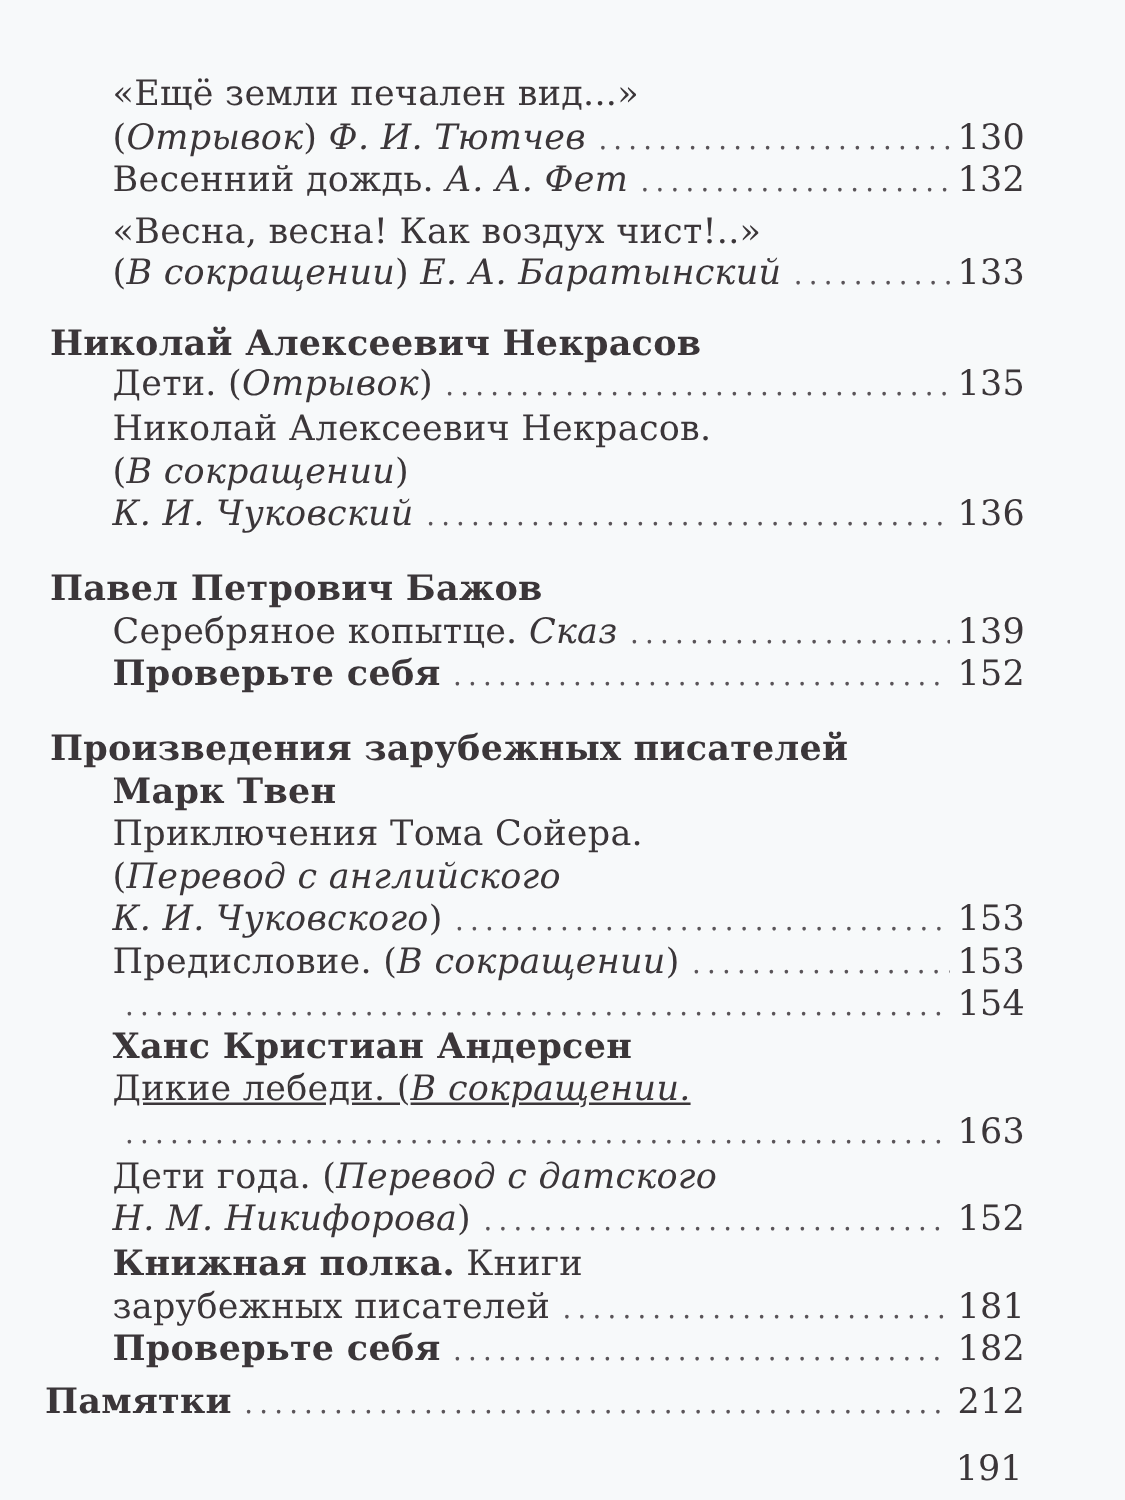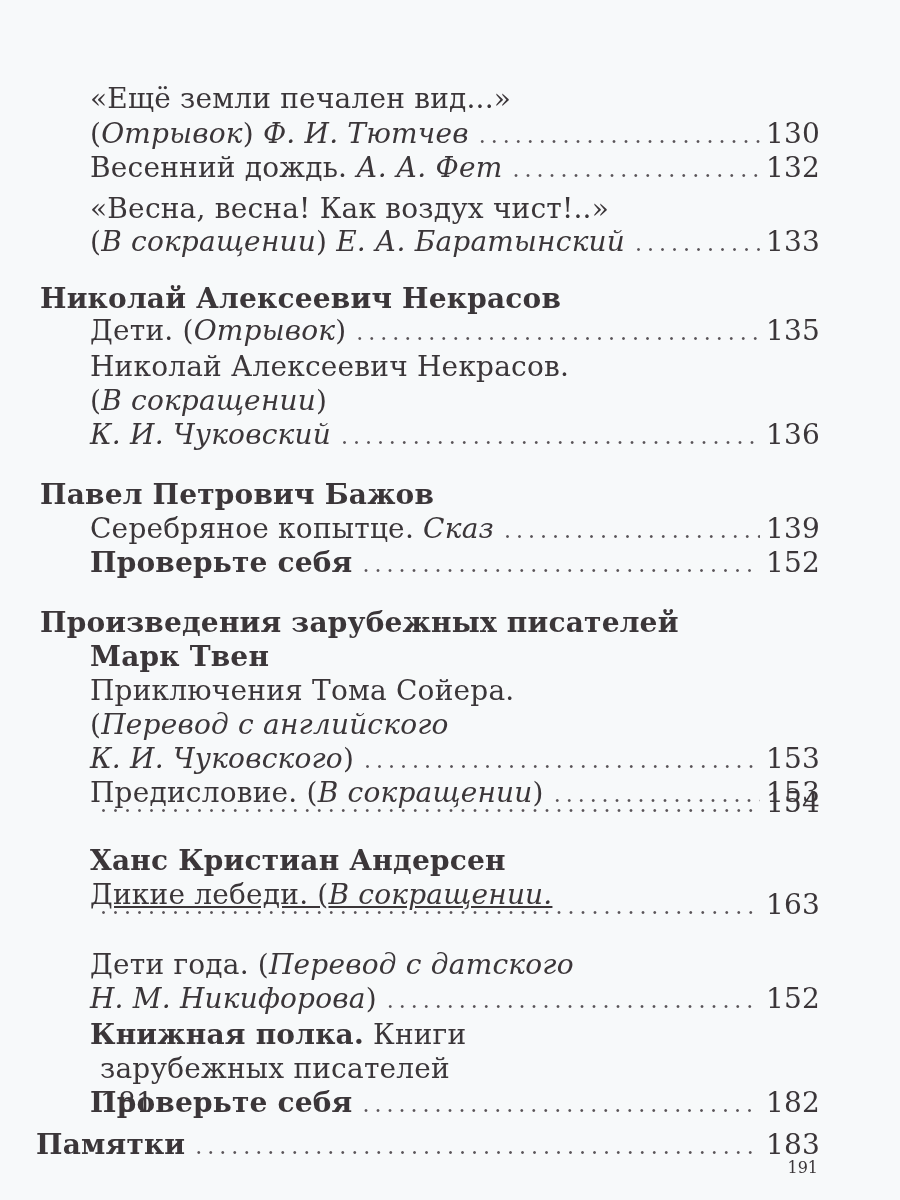--- a/index.html
+++ b/index.html
@@ -12,35 +12,35 @@
     .page { position: relative; width: 900px; height: 1200px; }
     .toc { position: absolute; left: 0; top: 0; width: 900px; }
     .line {
       position: absolute;
       height: 34px;
       display: flex; align-items: baseline;
       font-size: 28px; line-height: 34px;
       white-space: nowrap;
       letter-spacing: 0.2px;
     }
-    .line .txt { flex: 0 0 auto; margin-top: 24px; }
+    .line .txt { flex: 0 0 auto; }
     .line .dots {
       flex: 1 1 auto; overflow: hidden; margin: 0 6px 0 10px;
       color: #5a5458; letter-spacing: 3px; font-size: 22px;
     }
     .line .dots::before {
       content: ". . . . . . . . . . . . . . . . . . . . . . . . . . . . . . . . . . . . . . . . . . . . . . . . . . . . . . . . . . . . . . . . . . . . . . . .";
       letter-spacing: -1px;
     }
     .line .pg { flex: 0 0 auto; font-size: 28px; }
     .b { font-weight: bold; }
     .i { font-style: italic; }
     .folio {
       position: absolute; right: 82px; top: 1158px;
-      font-size: 16px;
+      font-size: 28px;
     }
   </style>
 </head>
 <body>
 
 <div class="page">
   <div class="toc" id="toc">
       <div class="line" style="left: 90px; top: 58px;">
         <span class="txt"><span>«Ещё земли печален вид...»</span></span>
       </div>
@@ -134,30 +134,30 @@
         <span class="txt"><span>Дети года. (</span><span class="i">Перевод с датского</span></span>
       </div>
       <div class="line" style="left: 90px; top: 958px; width: 730px;">
         <span class="txt"><span class="i">Н. М. Никифорова</span><span>)</span></span>
         <span class="dots"></span>
         <span class="pg">152</span>
       </div>
       <div class="line" style="left: 90px; top: 994px;">
         <span class="txt"><span class="b">Книжная полка.</span><span> Книги</span></span>
       </div>
-      <div class="line" style="left: 90px; top: 1028px; width: 730px; flex-direction: column;">
+      <div class="line" style="left: 90px; top: 1028px; width: 730px;">
         <span class="txt"><span>зарубежных писателей</span></span>
         <span class="dots"></span>
         <span class="pg">181</span>
       </div>
       <div class="line" style="left: 90px; top: 1062px; width: 730px;">
         <span class="txt"><span class="b">Проверьте себя</span></span>
         <span class="dots"></span>
         <span class="pg">182</span>
       </div>
       <div class="line" style="left: 36px; top: 1104px; width: 784px;">
         <span class="txt"><span class="b">Памятки</span></span>
         <span class="dots"></span>
-        <span class="pg">183</span>
+        <span class="pg">212</span>
       </div>
     </div>
   <div class="folio">191</div>
 </div>
 
 </body></html>

